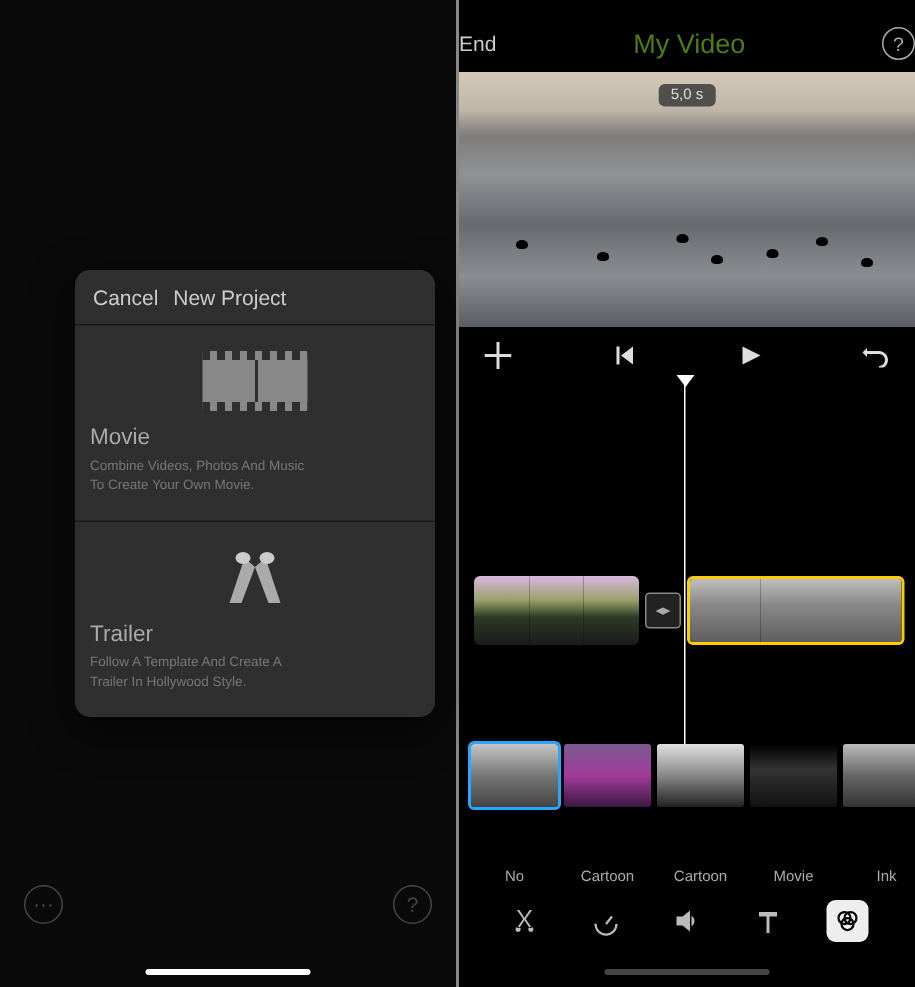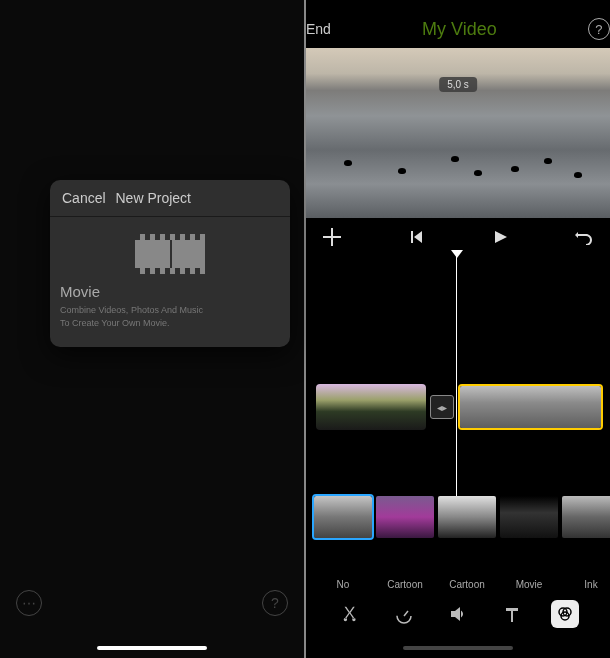--- a/index.html
+++ b/index.html
@@ -188,21 +188,20 @@
     .time-badge {
       position: absolute;
       top: 8px;
       left: 50%;
       transform: translateX(-50%);
       background: rgba(60,60,60,0.85);
       color: #ddd;
       font-size: 10px;
       padding: 2px 8px;
       border-radius: 4px;
-      margin-top: 21px;
     }
     .edit-controls {
       display: flex;
       align-items: center;
       justify-content: space-between;
       padding: 10px 14px;
       color: #ddd;
     }
     .ctrl-ic { width: 24px; display:flex; align-items:center; justify-content:center; }
     .timeline {
@@ -338,20 +337,33 @@
       <div class="option-icon">
         <div class="film-icon">
             <div class="split"></div>
           </div>
       </div>
       <div class="option-title">Movie</div>
       <div class="option-desc">Combine Videos, Photos And Music</div>
       <div class="option-desc">To Create Your Own Movie.</div>
     </div>
 
+    <div class="modal-option">
+      <div class="option-icon">
+        <svg width="54" height="42" viewBox="0 0 54 42">
+          <path d="M20 8 L10 38 L18 38 L27 14 Z" fill="#aaa"></path>
+          <path d="M34 8 L44 38 L36 38 L27 14 Z" fill="#aaa"></path>
+          <ellipse cx="19" cy="8" rx="5" ry="4" fill="#ccc"></ellipse>
+          <ellipse cx="35" cy="8" rx="5" ry="4" fill="#ccc"></ellipse>
+        </svg>
+      </div>
+      <div class="option-title">Trailer</div>
+      <div class="option-desc">Follow A Template And Create A</div>
+      <div class="option-desc">Trailer In Hollywood Style.</div>
+    </div>
   </div>
 
   <div class="bottom-icons-left">
     <div class="circ-btn">⋯</div>
     <div class="circ-btn">?</div>
   </div>
 
   <div class="home-indicator"></div>
 </div>
 

